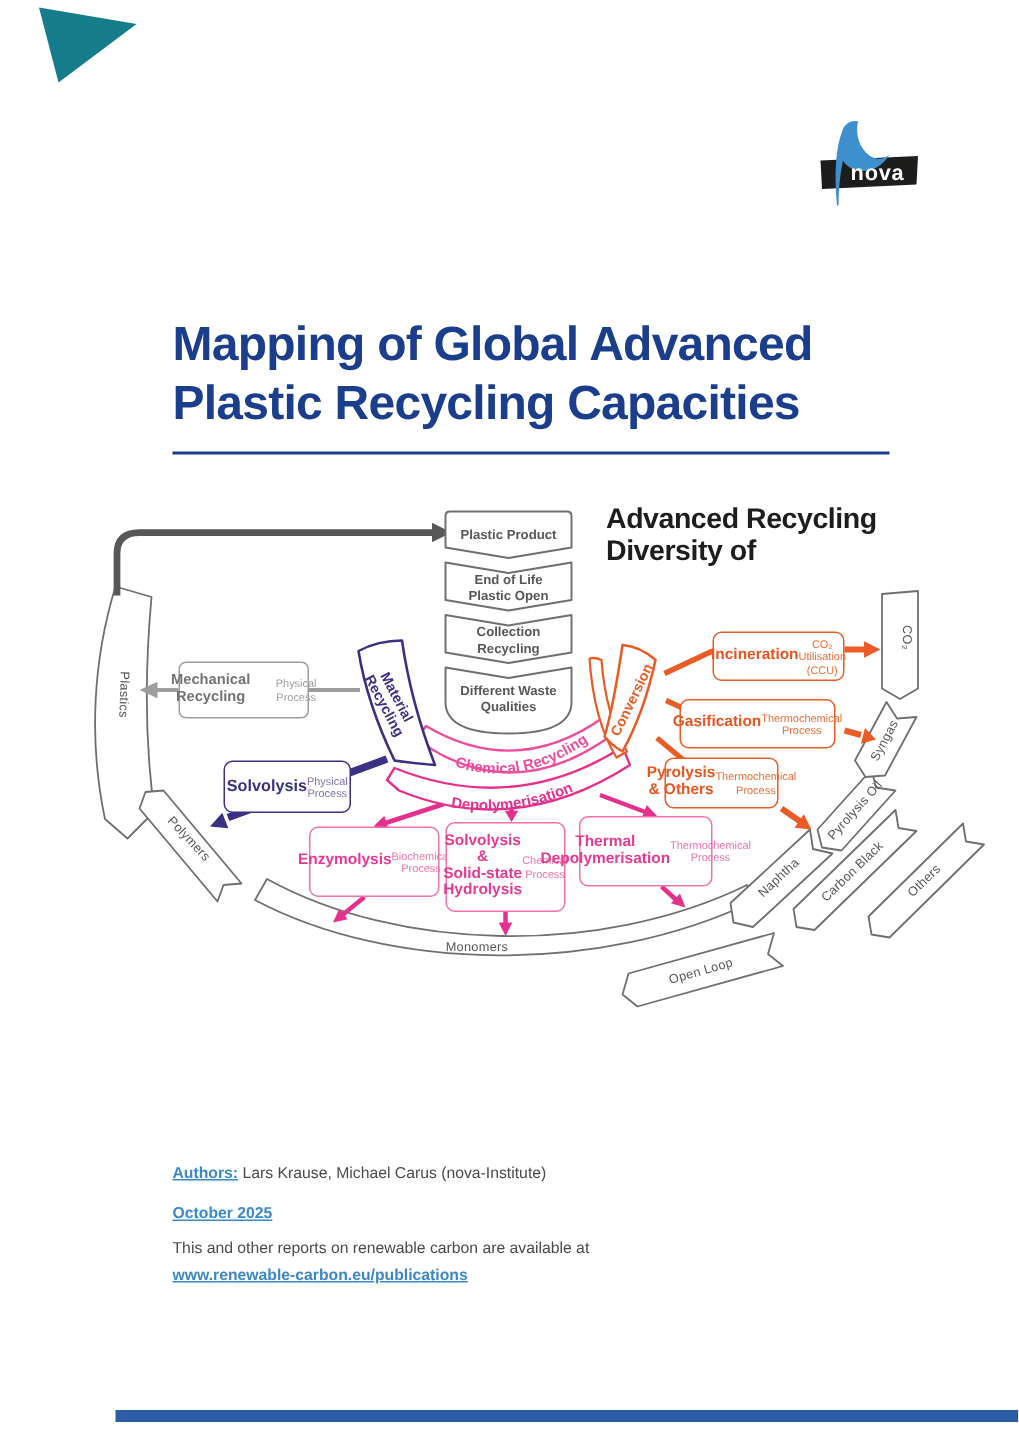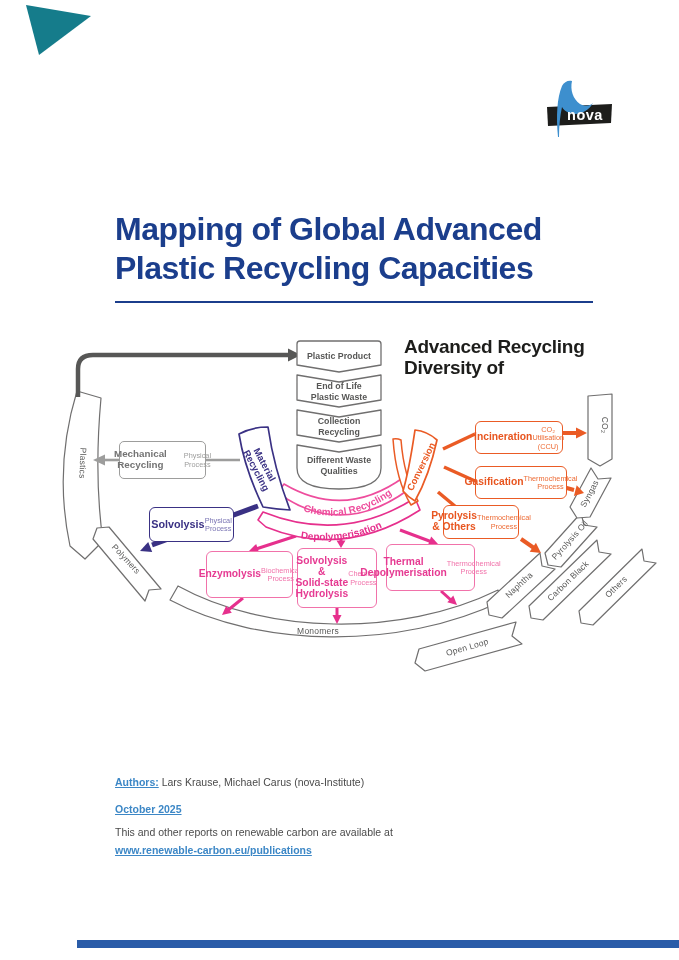--- a/index.html
+++ b/index.html
@@ -180,21 +180,21 @@
     <text class="arct" fill="#e6308d" text-anchor="middle">
       <textPath href="#arcDep" xlink:href="#arcDep" startOffset="50%">Depolymerisation</textPath>
     </text>
   </svg>
 
   <div class="flowtxt" style="top:351px">
     <span>Plastic Product</span>
   </div>
   <div class="flowtxt" style="top:381px">
     <span style="display:block">End of Life</span>
-    <span style="display:block">Plastic Waste</span>
+    <span style="display:block">Plastic Open</span>
   </div>
   <div class="flowtxt" style="top:416px">
     <span style="display:block">Collection</span>
     <span style="display:block">Recycling</span>
   </div>
   <div class="flowtxt" style="top:455px">
     <span style="display:block">Different Waste</span>
     <span style="display:block">Qualities</span>
   </div>
 
@@ -237,21 +237,21 @@
     <div class="bs">Thermochemical Process</div>
   </div>
 
   <div class="dbox orange" style="left:475px;top:421px;width:88px;height:33px">
     <div class="bt">
       <span>Incineration</span>
     </div>
     <div class="bs">CO₂ Utilisation (CCU)</div>
   </div>
 
-  <div class="dbox orange" style="left:475px;top:466px;width:92px;height:33px">
+  <div class="dbox orange" style="left:453px;top:466px;width:104px;height:33px">
     <div class="bt">
       <span>Gasification</span>
     </div>
     <div class="bs">Thermochemical Process</div>
   </div>
 
   <div class="dbox orange" style="left:443px;top:505px;width:76px;height:34px">
     <div class="bt">
       <span>Pyrolysis &amp; Others</span>
     </div>

